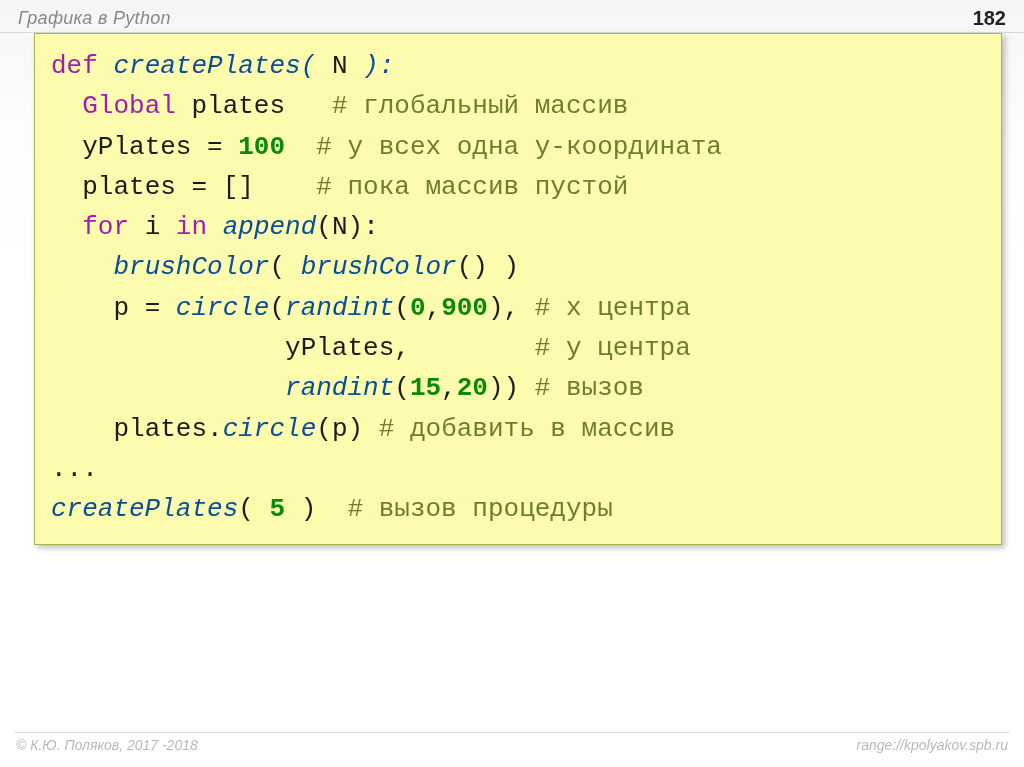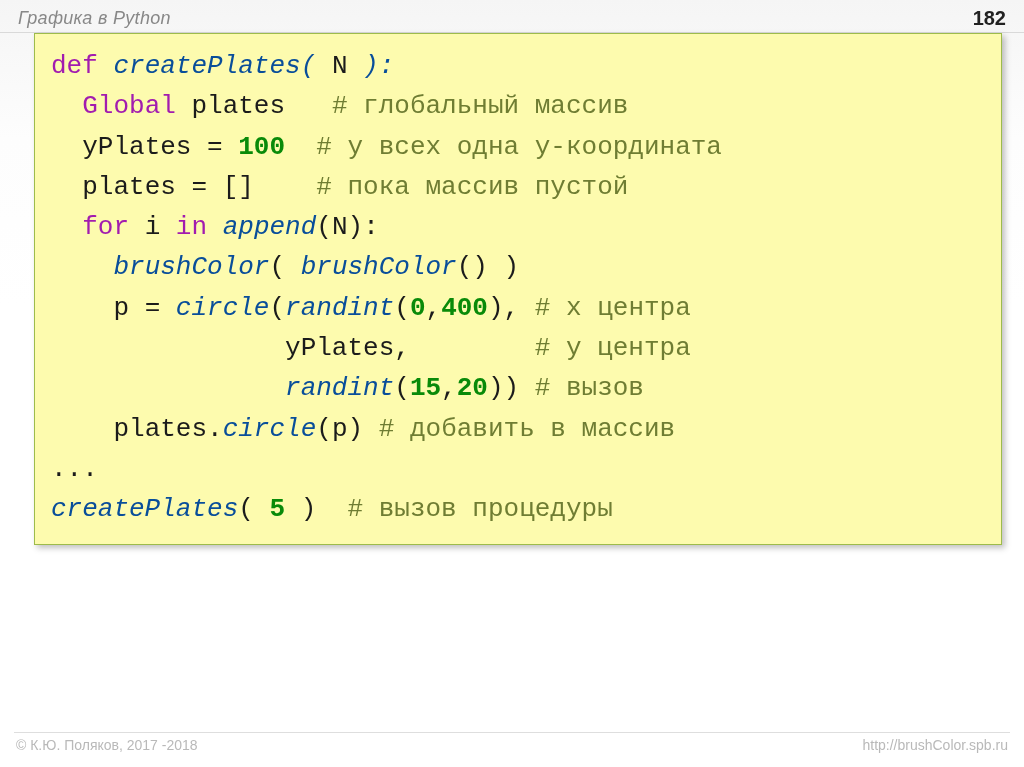--- a/index.html
+++ b/index.html
@@ -67,20 +67,21 @@
   .cm { color: #6f7d33; margin-top: 24px; }
   .neutral { color: #1b1b1b; }
   .footer {
     position: absolute;
     bottom: 14px;
     left: 0; right: 0;
     padding: 0 16px;
     display: flex;
     justify-content: space-between;
     font-size: 14px;
+    font-style: italic;
     color: #b9b9b9;
     gap: 22px;
   }
   .footer-divider {
     position: absolute;
     bottom: 34px;
     left: 14px; right: 14px;
     height: 1px;
     background: #dedede;
   }
@@ -96,26 +97,26 @@
   </div>
   <div class="divider"></div>
 
 
   <div class="code-box"><span class="kw">def</span> <span class="fn">createPlates</span><span class="fn">( </span><span class="neutral">N</span><span class="fn"> ):</span>
   <span class="kw">Global</span> <span class="neutral">plates</span>   <span class="cm"># глобальный массив</span>
   <span class="neutral">yPlates</span><span class="neutral"> = </span><span class="num">100</span>  <span class="cm"># у всех одна y-координата</span>
   <span class="neutral">plates</span><span class="neutral"> = </span><span class="neutral">[]</span>    <span class="cm"># пока массив пустой</span>
   <span class="kw">for</span> <span class="neutral">i</span> <span class="kw">in</span> <span class="fn">append</span><span class="neutral">(</span><span class="neutral">N</span><span class="neutral">):</span>
     <span class="fn">brushColor</span><span class="neutral">( </span><span class="fn">brushColor</span><span class="neutral">() )</span>
-    <span class="neutral">p</span><span class="neutral"> = </span><span class="fn">circle</span><span class="neutral">(</span><span class="fn">randint</span><span class="neutral">(</span><span class="num">0</span><span class="neutral">,</span><span class="num">400</span><span class="neutral">),</span> <span class="cm"># x центра</span>
+    <span class="neutral">p</span><span class="neutral"> = </span><span class="fn">circle</span><span class="neutral">(</span><span class="fn">randint</span><span class="neutral">(</span><span class="num">0</span><span class="neutral">,</span><span class="num">900</span><span class="neutral">),</span> <span class="cm"># x центра</span>
                <span class="neutral">yPlates</span><span class="neutral">,</span>        <span class="cm"># y центра</span>
                <span class="fn">randint</span><span class="neutral">(</span><span class="num">15</span><span class="neutral">,</span><span class="num">20</span><span class="neutral">))</span> <span class="cm"># вызов</span>
     <span class="neutral">plates</span><span class="neutral">.</span><span class="fn">circle</span><span class="neutral">(</span><span class="neutral">p</span><span class="neutral">)</span> <span class="cm"># добавить в массив</span>
 <span class="neutral">...</span>
 <span class="fn">createPlates</span><span class="neutral">( </span><span class="num">5</span><span class="neutral"> )</span>  <span class="cm"># вызов процедуры</span></div>
 
   <div class="footer-divider"></div>
   <div class="footer">
     <span>© К.Ю. Поляков, 2017 -2018</span>
-    <span>http://brushColor.spb.ru</span>
+    <span>range://kpolyakov.spb.ru</span>
   </div>
 
 </div>
 
 </body></html>

